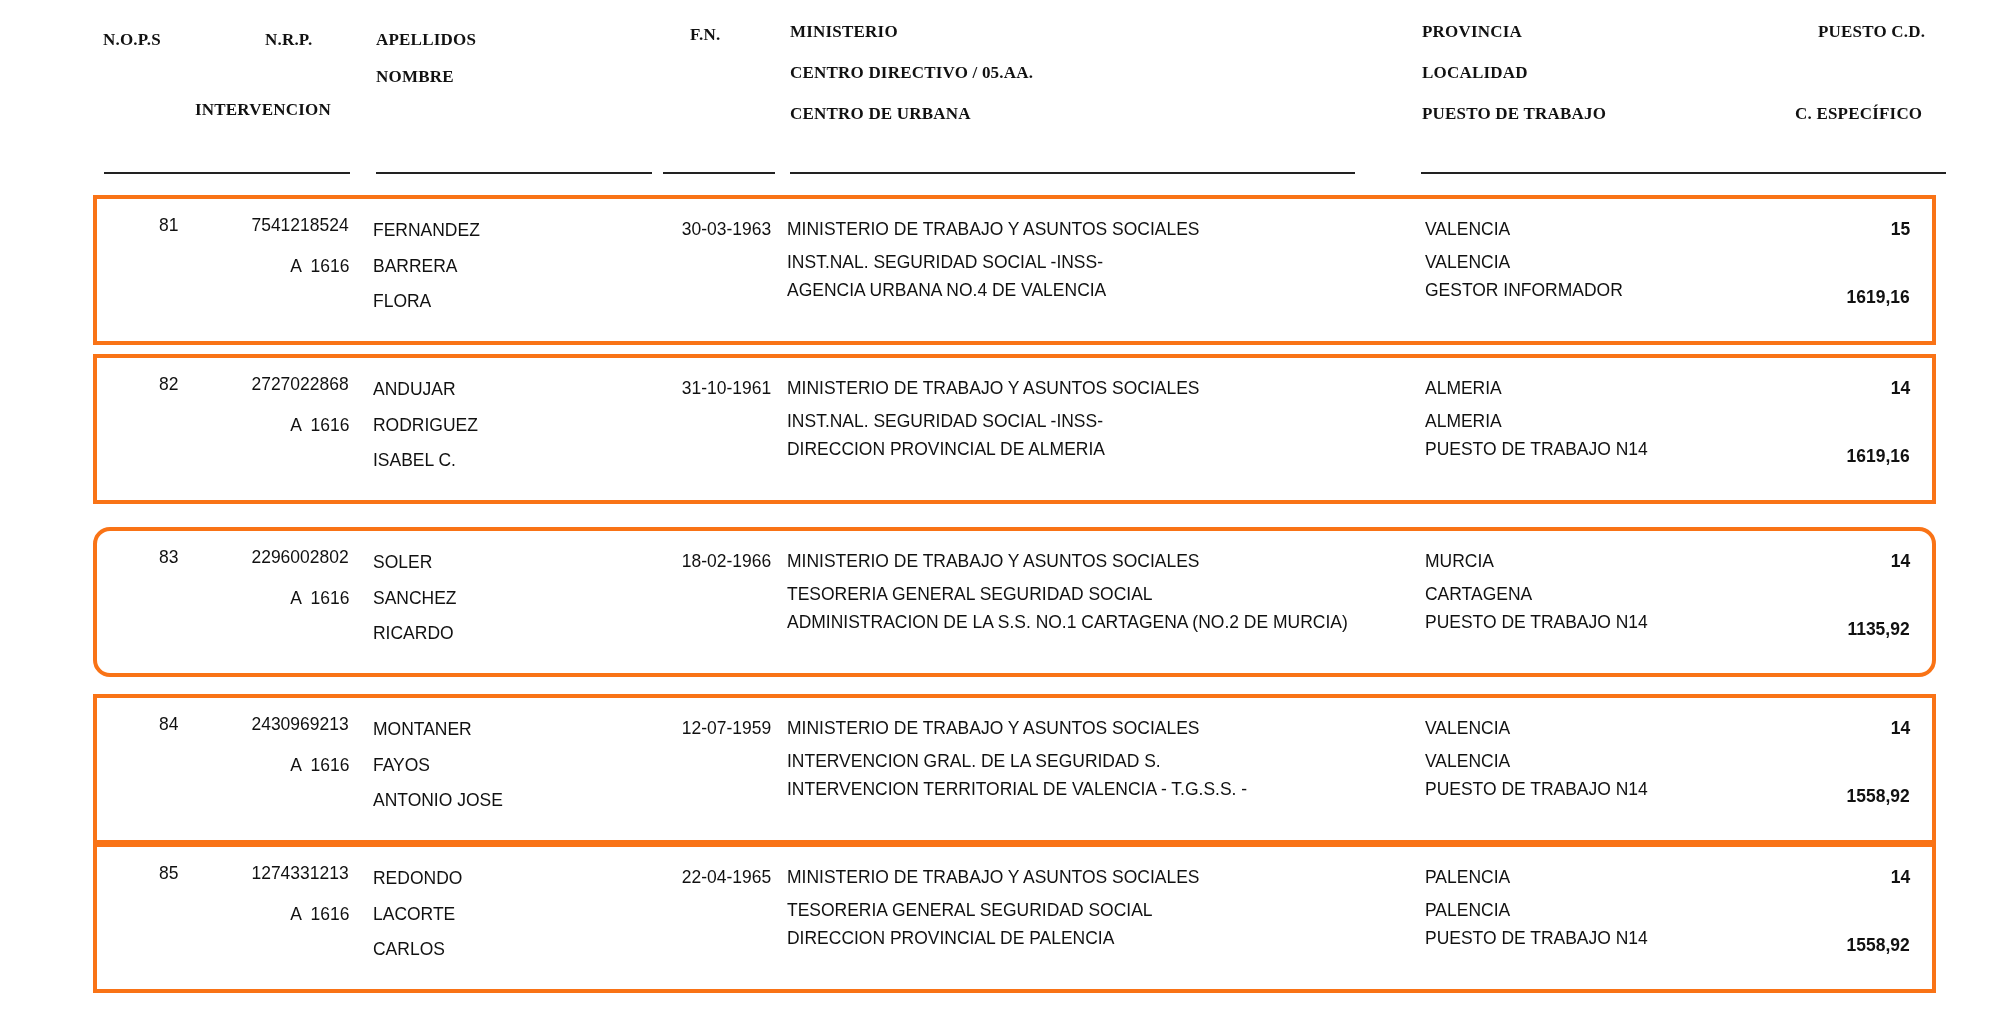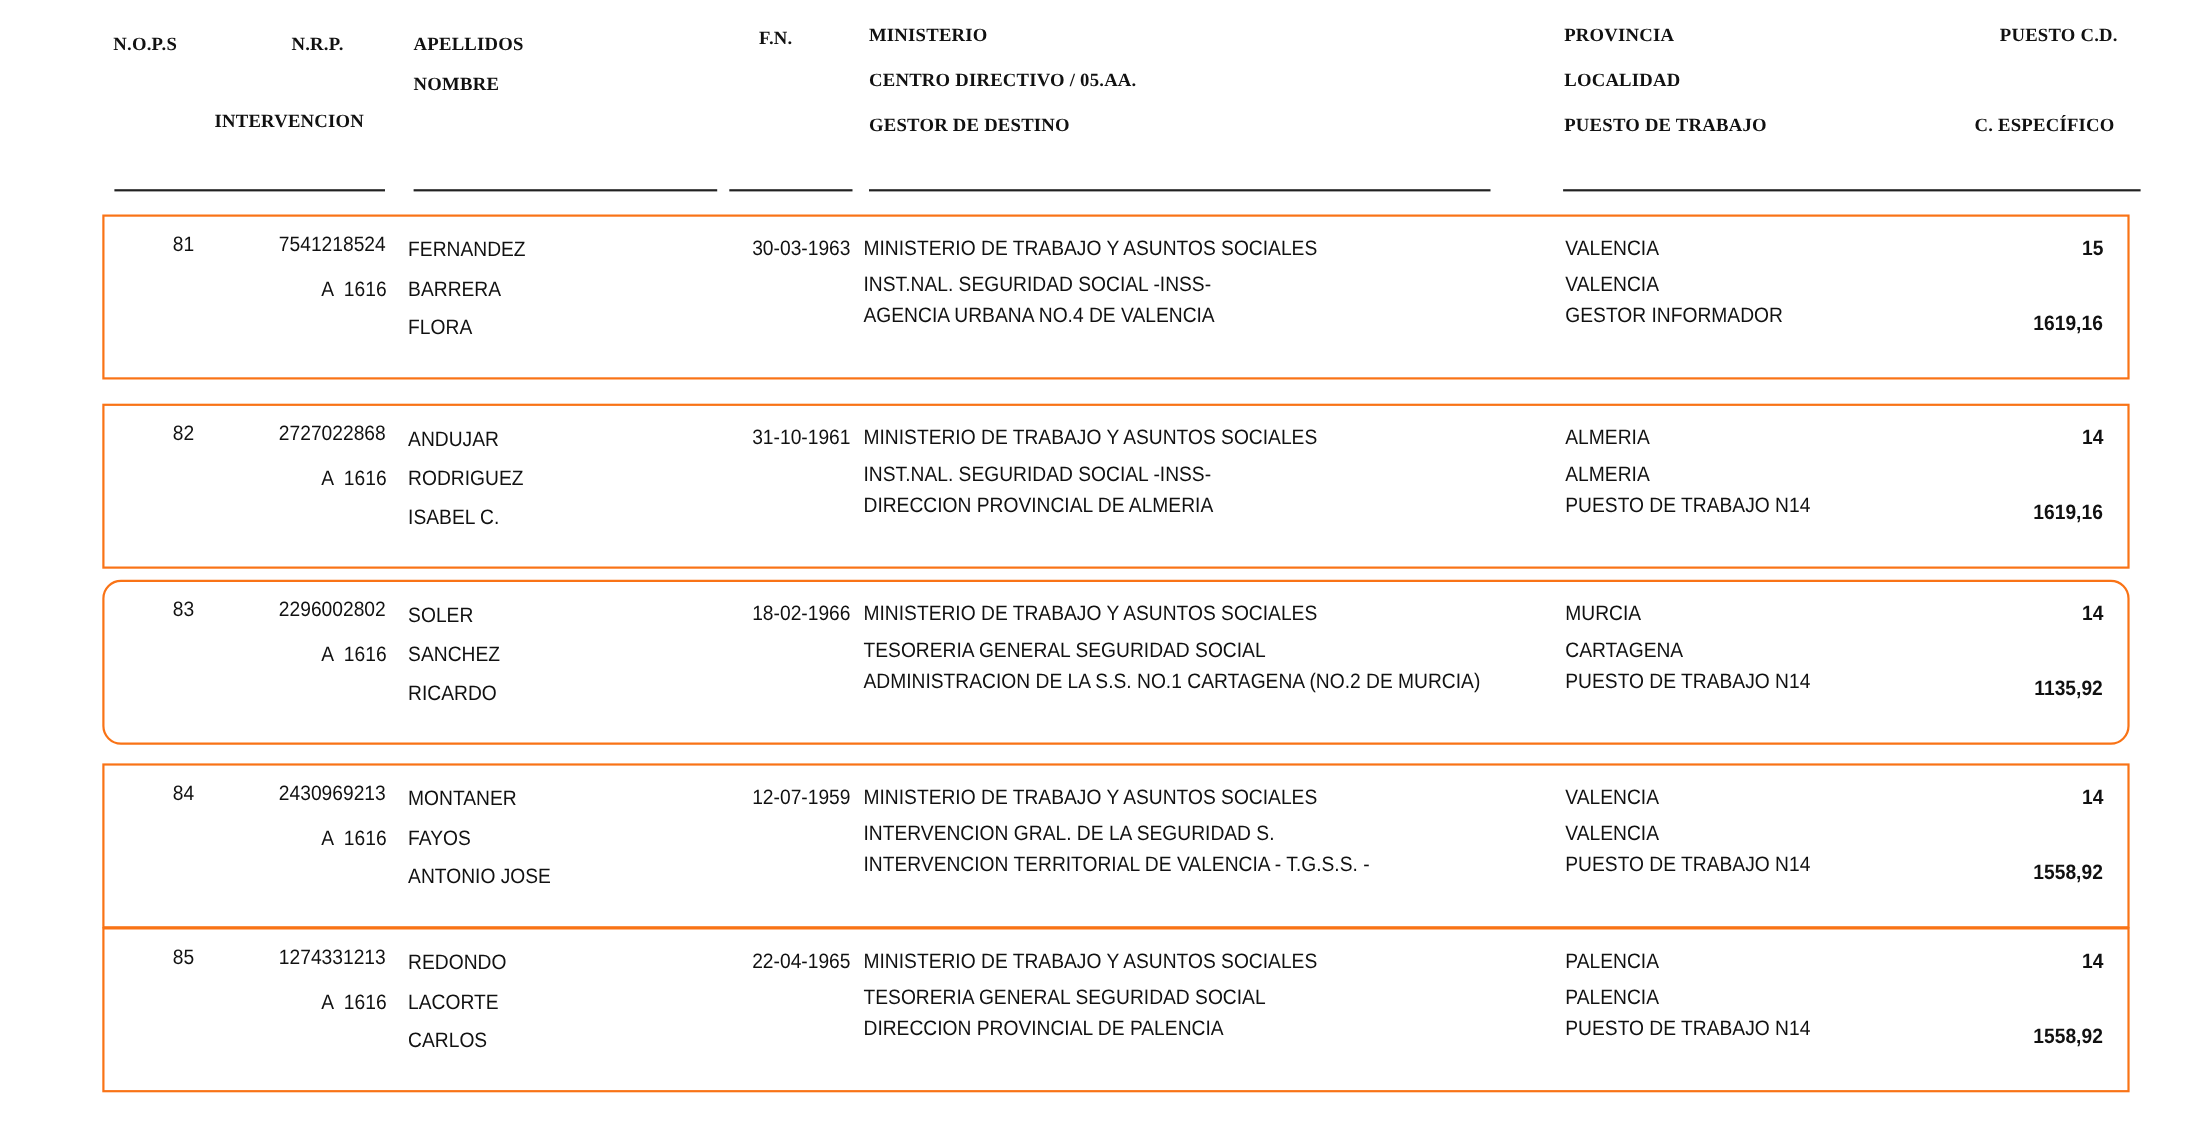--- a/index.html
+++ b/index.html
@@ -28,21 +28,21 @@
       position: absolute;
       top: 172px;
       height: 2px;
       background: #222;
     }
     .record {
       position: absolute;
       left: 93px;
       width: 1843px;
       height: 150px;
-      border: 2px solid #f97316;
+      border: 4px solid #f97316;
       box-sizing: border-box;
     }
     .cell {
       position: absolute;
       font-family: "Liberation Sans", sans-serif;
       font-size: 19px;
       white-space: nowrap;
       color: #111;
       transform: scaleX(0.92);
       transform-origin: left top;
@@ -63,21 +63,21 @@
 
 <div>
   <div class="hdr" style="left:103px; top:30px;">N.O.P.S</div>
   <div class="hdr" style="left:265px; top:30px;">N.R.P.</div>
   <div class="hdr" style="left:195px; top:100px;">INTERVENCION</div>
   <div class="hdr" style="left:376px; top:30px;">APELLIDOS</div>
   <div class="hdr" style="left:376px; top:67px;">NOMBRE</div>
   <div class="hdr" style="left:690px; top:25px;">F.N.</div>
   <div class="hdr" style="left:790px; top:22px;">MINISTERIO</div>
   <div class="hdr" style="left:790px; top:63px;">CENTRO DIRECTIVO / 05.AA.</div>
-  <div class="hdr" style="left:790px; top:104px;">GESTOR DE DESTINO</div>
+  <div class="hdr" style="left:790px; top:104px;">CENTRO DE URBANA</div>
   <div class="hdr" style="left:1422px; top:22px;">PROVINCIA</div>
   <div class="hdr" style="left:1422px; top:63px;">LOCALIDAD</div>
   <div class="hdr" style="left:1422px; top:104px;">PUESTO DE TRABAJO</div>
   <div class="hdr" style="left:1818px; top:22px;">PUESTO C.D.</div>
   <div class="hdr" style="left:1795px; top:104px;">C. ESPECÍFICO</div>
 
   <div class="hline" style="left:104px; width:246px;"></div>
   <div class="hline" style="left:376px; width:276px;"></div>
   <div class="hline" style="left:663px; width:112px;"></div>
   <div class="hline" style="left:790px; width:565px;"></div>
@@ -95,21 +95,21 @@
   <div class="cell" style="left:690px; top:19px;">MINISTERIO DE TRABAJO Y ASUNTOS SOCIALES</div>
   <div class="cell" style="left:690px; top:52px;">INST.NAL. SEGURIDAD SOCIAL -INSS-</div>
   <div class="cell" style="left:690px; top:80px;">AGENCIA URBANA NO.4 DE VALENCIA</div>
   <div class="cell" style="left:1328px; top:19px;">VALENCIA</div>
   <div class="cell" style="left:1328px; top:52px;">VALENCIA</div>
   <div class="cell" style="left:1328px; top:80px;">GESTOR INFORMADOR</div>
   <div class="cell r bold" style="right:22px; top:19px;">15</div>
   <div class="cell r bold" style="right:22px; top:87px;">1619,16</div>
 </div>
 
-<div class="record" style="top:367px;padding-left:24px;">
+<div class="record" style="top:354px;padding-left:24px;">
   <div class="cell" style="left:62px; top:15px;">82</div>
   <div class="cell r" style="right:1583px; top:15px;">2727022868</div>
   <div class="cell r" style="right:1583px; top:56px; white-space:pre;">A  1616</div>
   <div class="cell" style="left:276px; top:20px;">ANDUJAR</div>
   <div class="cell" style="left:276px; top:56px;">RODRIGUEZ</div>
   <div class="cell" style="left:276px; top:91px;">ISABEL C.</div>
   <div class="cell r" style="right:1161px; top:19px;">31-10-1961</div>
   <div class="cell" style="left:690px; top:19px;">MINISTERIO DE TRABAJO Y ASUNTOS SOCIALES</div>
   <div class="cell" style="left:690px; top:52px;">INST.NAL. SEGURIDAD SOCIAL -INSS-</div>
   <div class="cell" style="left:690px; top:80px;">DIRECCION PROVINCIAL DE ALMERIA</div>

